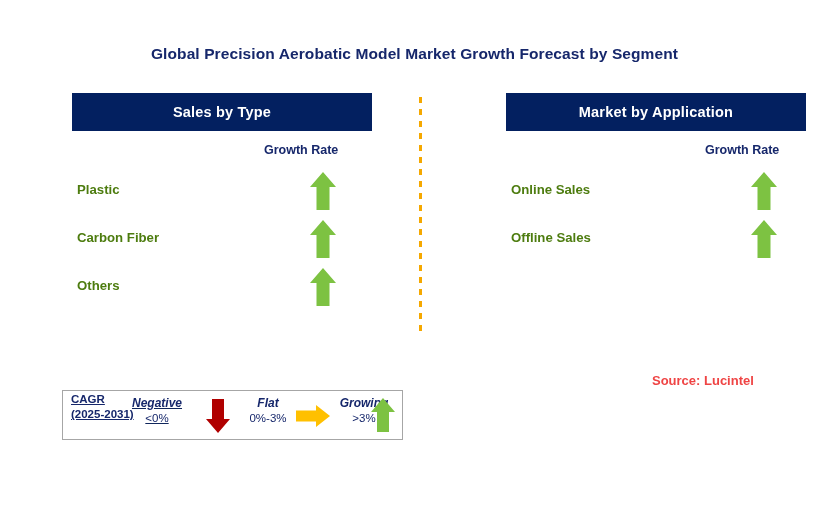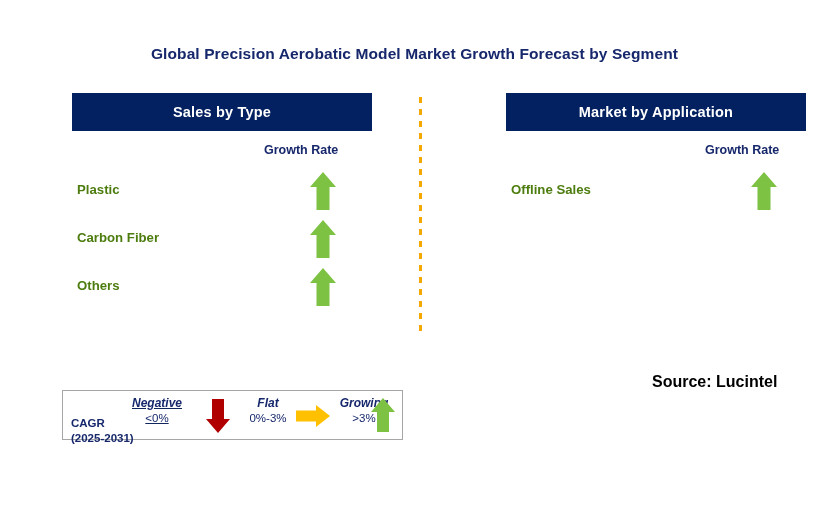--- a/index.html
+++ b/index.html
@@ -112,23 +112,23 @@
     );
     background-size: 3px 12px;
     background-repeat: repeat-y;
   }
 
   
   .source-note {
     position: absolute;
     left: 652px;
     top: 373px;
-    font-size: 16px;
-    font-weight: bold;
-    color: #000000;
+    font-size: 13px;
+    font-weight: bold;
+    color: #ef4444;
     white-space: nowrap;
   }
 
   
   .legend {
     position: absolute;
     left: 62px;
     top: 390px;
     width: 341px;
     height: 50px;
@@ -137,26 +137,27 @@
     box-sizing: border-box;
   }
   .legend-inner {
     position: relative;
     width: 100%;
     height: 100%;
   }
   .legend-cagr {
     position: absolute;
     left: 8px;
-    top: 25px;
+    top: 1px;
     line-height: 1.32;
     font-size: 11.5px;
     font-weight: bold;
     color: #16276b;
     white-space: nowrap;
+    text-decoration: underline;
   }
   .legend-item {
     position: absolute;
     top: 5px;
     text-align: center;
     white-space: nowrap;
   }
   .legend-item .li-name {
     display: block;
     font-size: 12px;
@@ -230,20 +231,28 @@
     </div>
   </div>
 
   <div class="divider"></div>
 
   <div class="panel panel-right">
     <div class="panel-header">Market by Application</div>
     <div class="growth-rate-label">Growth Rate</div>
     <div class="rows">
 
+      <div class="seg-row">
+        <span class="seg-label">Online Sales</span>
+        <span class="seg-arrow">
+          <svg class="arrow-up-lg" viewBox="0 0 28 40">
+            <polygon points="14,1 27,16 20.5,16 20.5,39 7.5,39 7.5,16 1,16" fill="#7DC242"></polygon>
+          </svg>
+        </span>
+      </div>
 
       <div class="seg-row">
         <span class="seg-label">Offline Sales</span>
         <span class="seg-arrow">
           <svg class="arrow-up-lg" viewBox="0 0 28 40">
             <polygon points="14,1 27,16 20.5,16 20.5,39 7.5,39 7.5,16 1,16" fill="#7DC242"></polygon>
           </svg>
         </span>
       </div>
 

